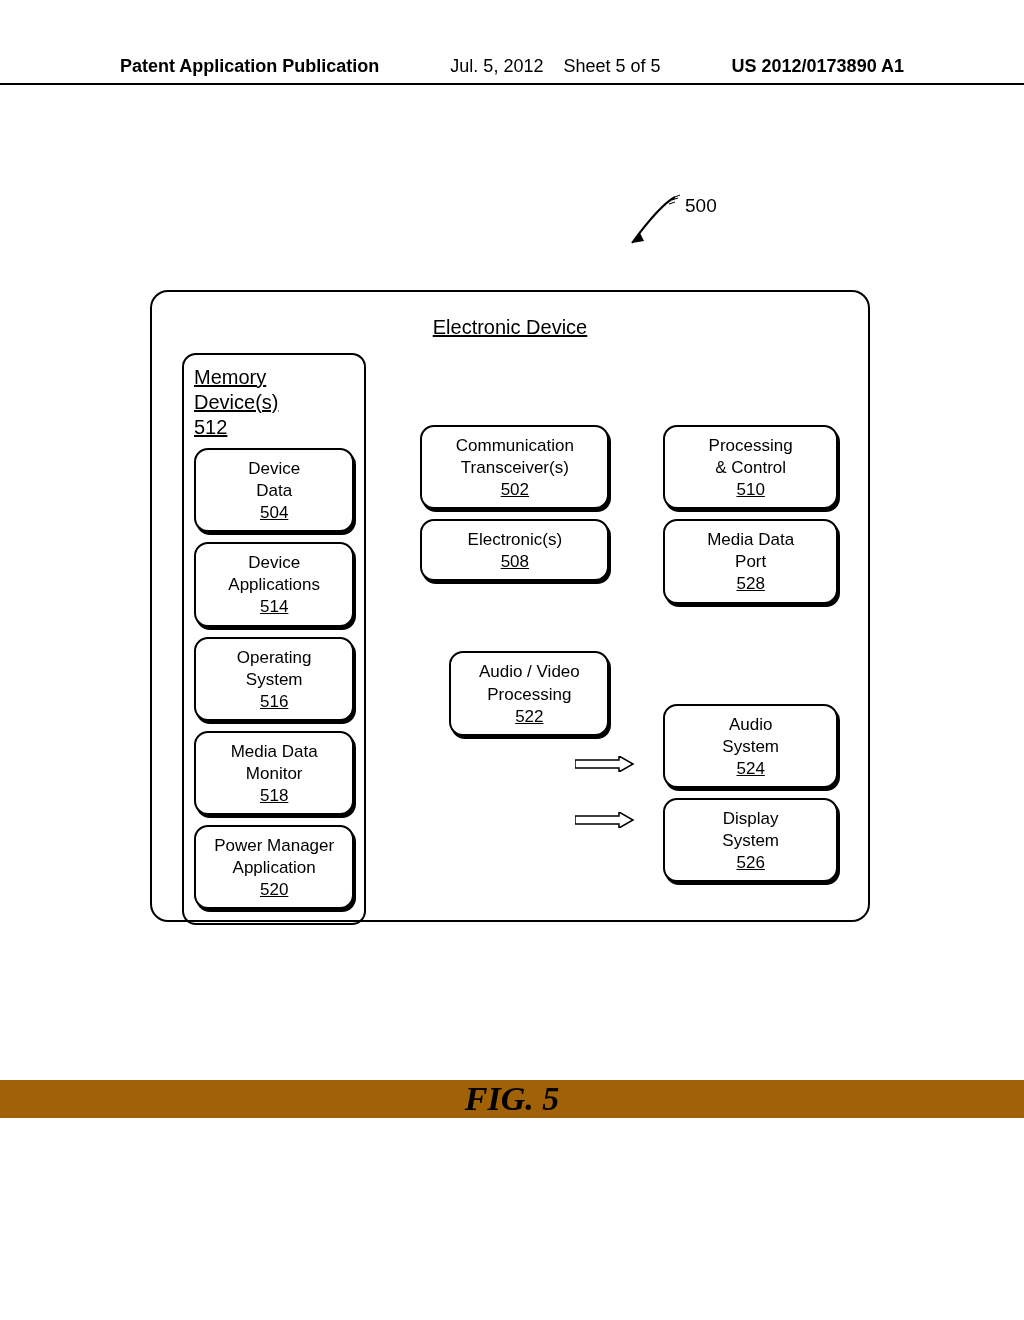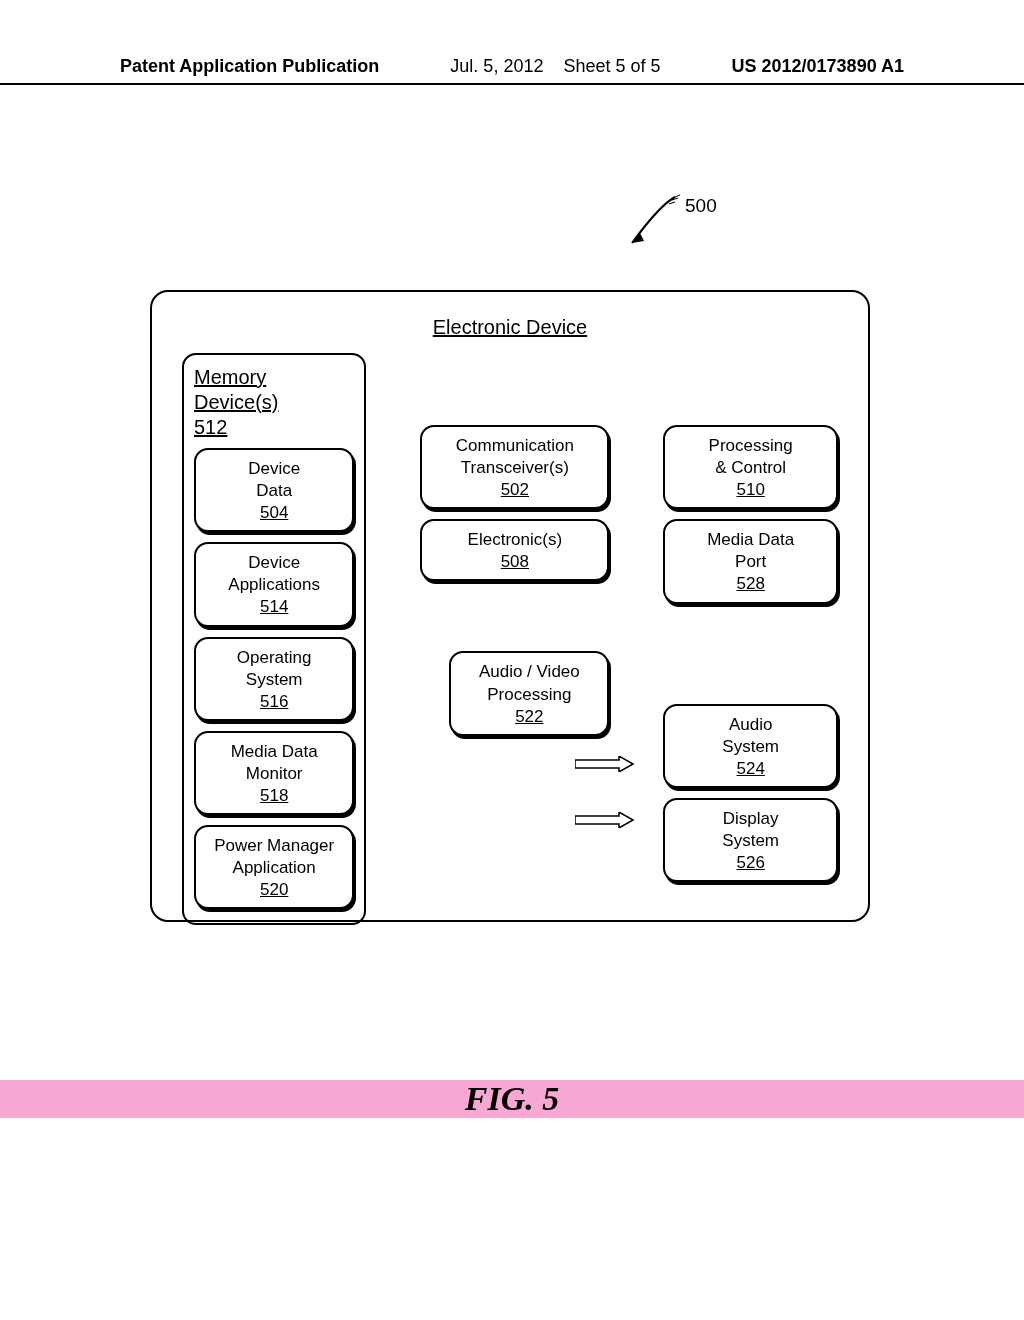--- a/index.html
+++ b/index.html
@@ -241,15 +241,15 @@
   </svg>
   <svg class="hollow-arrow" style="left:423px; top:520px;" width="60" height="16">
     <polygon points="0,4 44,4 44,0 58,8 44,16 44,12 0,12" fill="#fff" stroke="#000" stroke-width="1.5"></polygon>
   </svg>
 </div>
 
 <div class="fig-caption">
   <span class="f">F</span><span style="font-variant:small-caps;font-style:italic;">IG</span><span>. </span><span>5</span>
 </div>
 
-<div style="position:absolute;top:1080px;left:0;width:1024px;text-align:center;font-family:'Times New Roman',serif;font-style:italic;font-size:34px;font-weight:bold;background:#f9a8d4;">
+<div style="position:absolute;top:1080px;left:0;width:1024px;text-align:center;font-family:'Times New Roman',serif;font-style:italic;font-size:34px;font-weight:bold;background:#a16207;">
   <span>FIG. 5</span>
 </div>
 
 </body></html>

